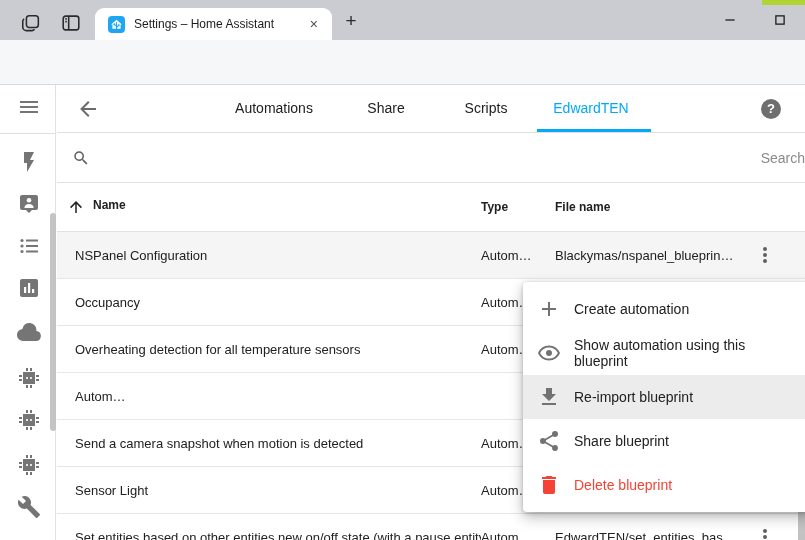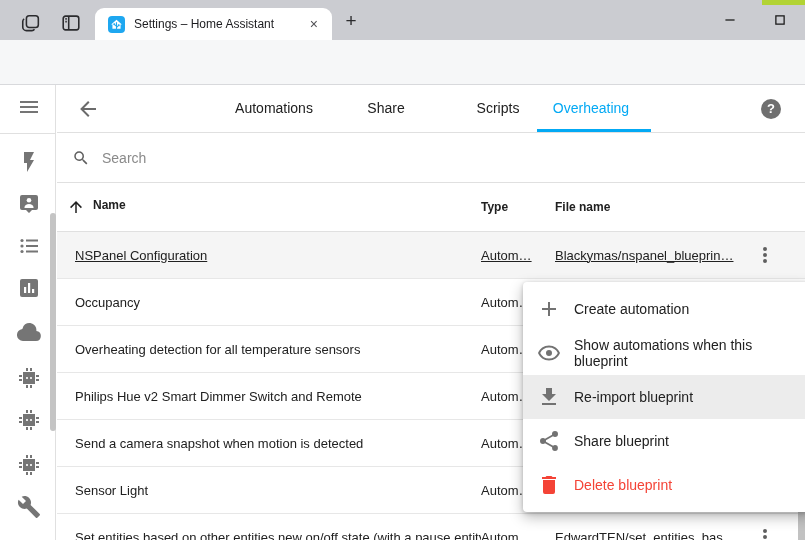--- a/index.html
+++ b/index.html
@@ -46,29 +46,29 @@
   .ha-header { position:relative; height:48px; border-bottom:1px solid #e0e0e0; }
   .ha-back { position:absolute; left:19px; top:12px; width:24px; height:24px; color:#6b6b6b; }
   .nav-tab { position:absolute; top:0; transform:translateX(-50%); line-height:47px; font-size:14px; color:#212121; cursor:pointer; white-space:nowrap; }
   .nav-tab.active { color:#03a9f4; }
   .tab-underline { position:absolute; left:480px; bottom:0; width:114px; height:3px; background:#03a9f4; }
   .help-btn { position:absolute; left:704px; top:14px; width:20px; height:20px; border-radius:50%; background:#6f6f6f;
               color:#fff; font-size:13px; font-weight:bold; text-align:center; line-height:20px; }
 
   .search-row { height:50px; border-bottom:1px solid #e0e0e0; display:flex; align-items:center; padding-left:15px; }
   .search-icon { width:18px; height:18px; color:#5f5f5f; margin-right:12px; flex:none; }
-  .search-input { border:none; outline:none; flex:1; font-size:14px; font-family:inherit; color:#212121; background:transparent; }
+  .search-input { border:none; outline:none; flex:1; font-size:14px; font-family:inherit; color:#212121; background:transparent;text-align:right; }
   .search-input::placeholder { color:#8a8a8a; }
 
   .grid-cols { display:grid; grid-template-columns:406px 74px 190px 40px 1fr; align-items:center; padding-left:18px; }
   .thead { height:49px; border-bottom:1px solid #e0e0e0; font-size:12px; font-weight:bold; color:#212121; }
   .th-name { display:flex; align-items:flex-start; }
   .sort-arrow { width:18px; height:18px; color:#212121; margin:0 8px 0 -8px; }
   .row { height:47px; border-bottom:1px solid #e7e7e7; font-size:13px; color:#212121; cursor:pointer; }
-  .row.selected { background:#f5f5f5;text-decoration:underline; }
+  .row.selected { background:#f5f5f5; }
   .cell { white-space:nowrap; overflow:hidden; }
   .kebab { width:24px; height:24px; color:#5f5f5f; justify-self:center; }
 
   .ctx-menu { position:absolute; left:523px; top:197px; width:288px; background:#fff; border-radius:4px; z-index:20;
               box-shadow:0 5px 14px rgba(0,0,0,.28), 0 1px 4px rgba(0,0,0,.18); padding:5px 0; }
   .menu-item { height:44px; display:flex; align-items:center; padding:0 14px; font-size:14px; color:#212121; cursor:pointer; }
   .menu-item.hover { background:#ececec; }
   .menu-item.danger { color:#f44336; }
   .mi-icon { width:24px; height:24px; margin-right:13px; color:#727272; flex:none; }
   .menu-item.danger .mi-icon { color:#f44336; }
@@ -272,22 +272,22 @@
 
     <div class="main">
       <div class="ha-header">
         <div class="ha-back">
           <svg viewBox="0 0 24 24" fill="currentColor">
               <path d="M20 11v2H8l5.5 5.5-1.42 1.42L4.16 12l7.92-7.92L13.5 5.5 8 11h12z"></path>
             </svg>
         </div>
         <span class="nav-tab" style="left:217px">Automations</span>
         <span class="nav-tab" style="left:329px">Share</span>
-        <span class="nav-tab" style="left:441px">Scripts</span>
-        <span class="nav-tab active" style="left:534px">Overheating</span>
+        <span class="nav-tab" style="left:429px">Scripts</span>
+        <span class="nav-tab active" style="left:534px">EdwardTEN</span>
         <div class="tab-underline"></div>
         <div class="help-btn">?</div>
       </div>
 
       <div class="search-row">
         <span class="search-icon">
           <svg viewBox="0 0 24 24" fill="currentColor">
               <path d="M9.5 3A6.5 6.5 0 0 1 16 9.5c0 1.61-.59 3.09-1.56 4.23l.27.27h.79l5 5-1.5 1.5-5-5v-.79l-.27-.27A6.52 6.52 0 0 1 9.5 16 6.5 6.5 0 0 1 3 9.5 6.5 6.5 0 0 1 9.5 3m0 2C7 5 5 7 5 9.5S7 14 9.5 14 14 12 14 9.5 12 5 9.5 5z"></path>
             </svg>
         </span>
@@ -336,21 +336,20 @@
         <span class="cell">Autom…</span>
         <span class="cell"></span>
         <span class="kebab">
             <svg viewBox="0 0 24 24" fill="currentColor">
               <path d="M12 16a2 2 0 1 1 0 4 2 2 0 0 1 0-4zm0-6a2 2 0 1 1 0 4 2 2 0 0 1 0-4zm0-6a2 2 0 1 1 0 4 2 2 0 0 1 0-4z"></path>
             </svg>
           </span>
           <span></span>
       </div>
       <div class="row grid-cols">
-        <span class="cell">Philips Hue v2 Smart Dimmer Switch and Remote</span>
         <span class="cell">Autom…</span>
         <span class="cell"></span>
         <span class="kebab">
             <svg viewBox="0 0 24 24" fill="currentColor">
               <path d="M12 16a2 2 0 1 1 0 4 2 2 0 0 1 0-4zm0-6a2 2 0 1 1 0 4 2 2 0 0 1 0-4zm0-6a2 2 0 1 1 0 4 2 2 0 0 1 0-4z"></path>
             </svg>
           </span>
           <span></span>
       </div>
       <div class="row grid-cols">
@@ -396,21 +395,21 @@
             </svg>
           </span>
         <span>Create automation</span>
       </div>
       <div class="menu-item">
         <span class="mi-icon">
             <svg viewBox="0 0 24 24" fill="currentColor">
               <path d="M12 9a3 3 0 1 1 0 6 3 3 0 0 1 0-6m0-4.5c5 0 9.27 3.11 11 7.5-1.73 4.39-6 7.5-11 7.5S2.73 16.39 1 12c1.73-4.39 6-7.5 11-7.5M3.18 12A9.82 9.82 0 0 0 12 17.5 9.82 9.82 0 0 0 20.82 12 9.82 9.82 0 0 0 12 6.5 9.82 9.82 0 0 0 3.18 12z"></path>
             </svg>
           </span>
-        <span>Show automations when this blueprint</span>
+        <span>Show automation using this blueprint</span>
       </div>
       <div class="menu-item hover">
         <span class="mi-icon">
             <svg viewBox="0 0 24 24" fill="currentColor">
               <path d="M5 20h14v-2H5v2zM19 9h-4V3H9v6H5l7 7 7-7z"></path>
             </svg>
           </span>
         <span>Re-import blueprint</span>
       </div>
       <div class="menu-item">

